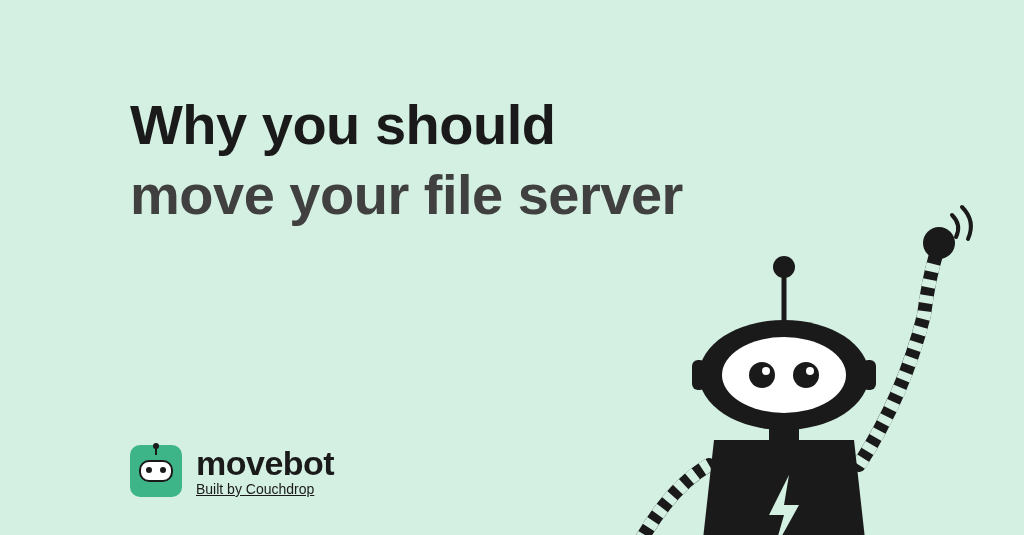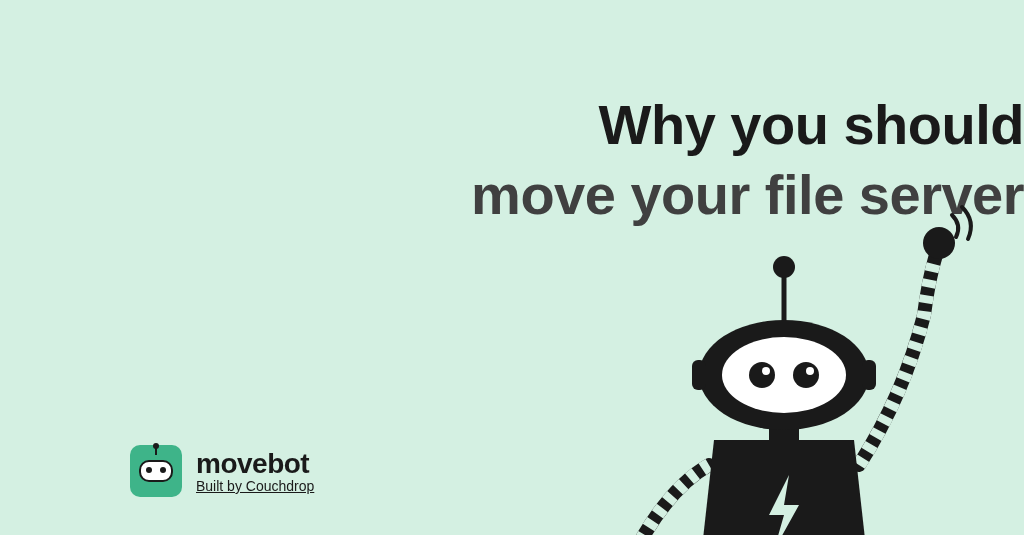--- a/index.html
+++ b/index.html
@@ -15,21 +15,20 @@
       padding: 90px 0 0 130px;
       position: relative;
       height: 100%;
     }
     .headline {
       font-size: 56px;
       font-weight: 800;
       line-height: 1.25;
       color: #1a1a1a;
       letter-spacing: -0.5px;
-      text-align: right;
     }
     .headline .highlight {
       color: #404040;
     }
     .logo-section {
       position: absolute;
       bottom: 38px;
       left: 130px;
       display: flex;
       align-items: center;
@@ -82,21 +81,21 @@
       width: 6px;
       height: 6px;
       background: #1a1a1a;
       border-radius: 50%;
     }
     .logo-text {
       display: flex;
       flex-direction: column;
     }
     .logo-name {
-      font-size: 28px;
+      font-size: 34px;
       font-weight: 700;
       color: #1a1a1a;
       letter-spacing: -0.5px;
     }
     .logo-tagline {
       font-size: 14px;
       color: #1a1a1a;
       font-weight: 500;
       margin-top: -2px;
       text-decoration: underline;

